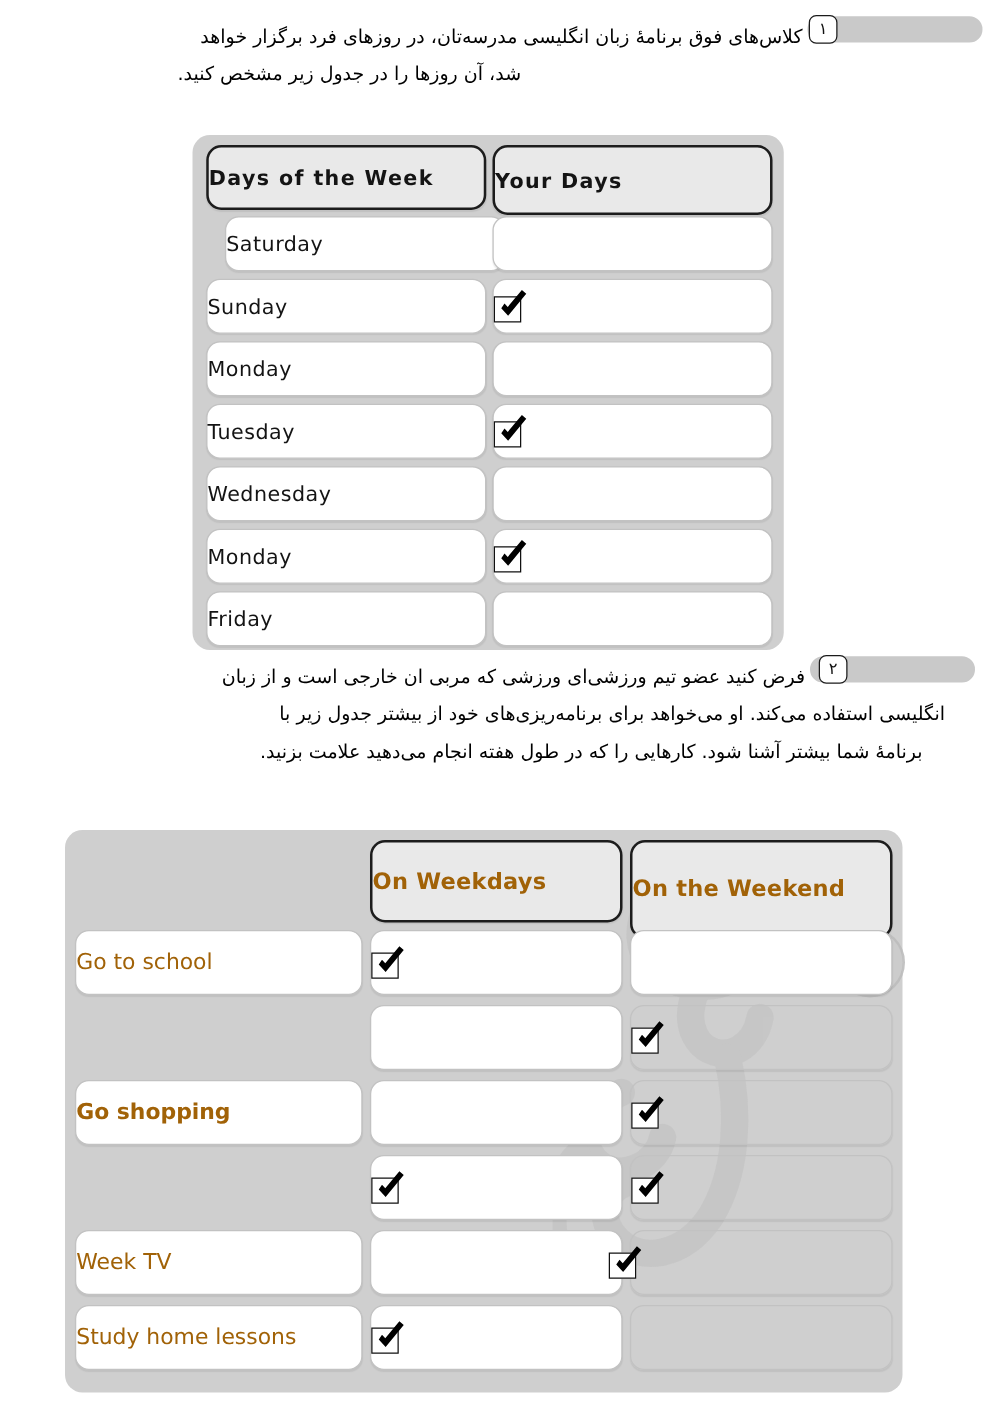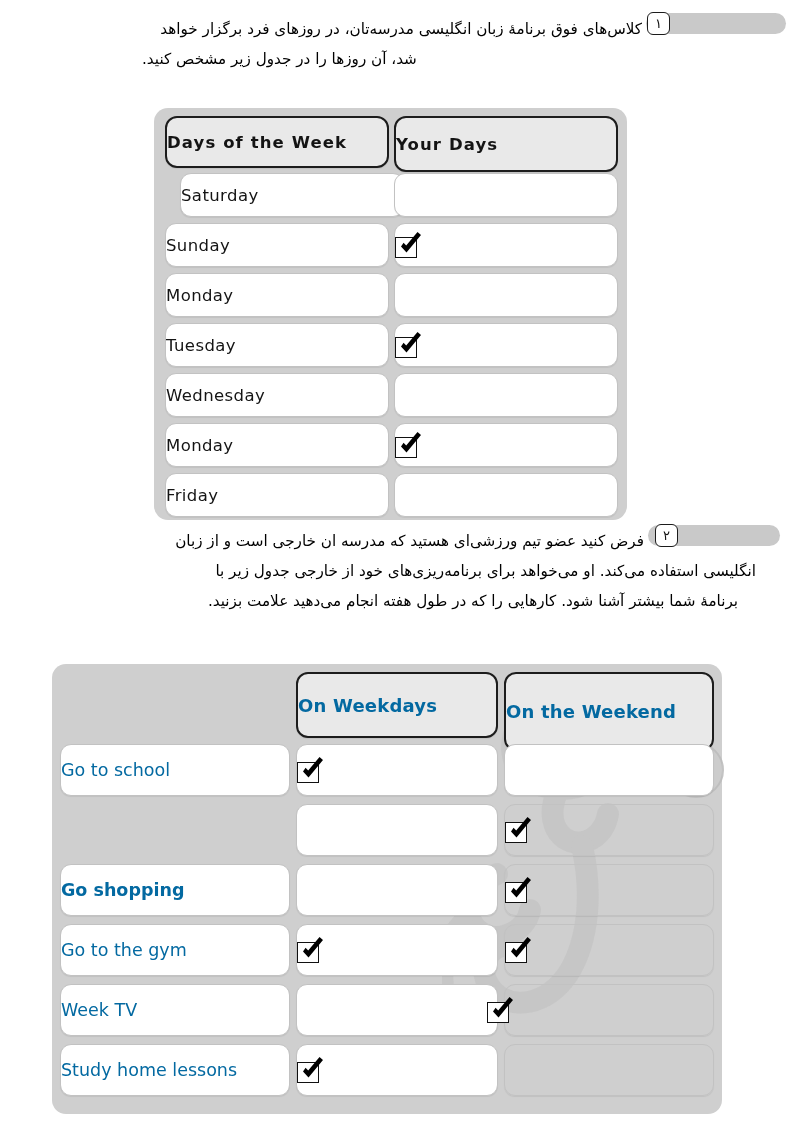--- a/index.html
+++ b/index.html
@@ -81,21 +81,21 @@
     letter-spacing: .4px;
     color: #141414;
   }
   .t1head {
     font-size: 16.5px;
     letter-spacing: 1.1px;
   }
   .t2txt {
     font-family: "DejaVu Sans", sans-serif;
     font-size: 17.5px;
-    color: #0369a1;
+    color: #a16207;
   }
   .t2head {
     font-size: 18px;
     letter-spacing: .2px;
   }
 
   
   .ck {
     position: relative;
     width: 24px;
@@ -195,22 +195,22 @@
       <span class="t1txt">Friday</span>
     </div>
     <div class="cell" style="left:240px; top:365px; width:224px; height:44px;"></div>
 
   </div>
 </div>
 
 <div class="badge-bar" style="right:20px; top:525px; width:132px;"></div>
 <div class="badge-num" style="right:122px; top:524px;">۲</div>
 
-<div class="prompt" style="right:156px; top:526px; width:492px;">فرض کنید عضو تیم ورزشی‌ای هستید که مدرسه ان خارجی است و از زبان</div>
-<div class="prompt" style="right:44px; top:556px; width:604px;">انگلیسی استفاده می‌کند. او می‌خواهد برای برنامه‌ریزی‌های خود از خارجی جدول زیر با</div>
+<div class="prompt" style="right:156px; top:526px; width:492px;">فرض کنید عضو تیم ورزشی‌ای ورزشی که مربی ان خارجی است و از زبان</div>
+<div class="prompt" style="right:44px; top:556px; width:604px;">انگلیسی استفاده می‌کند. او می‌خواهد برای برنامه‌ریزی‌های خود از بیشتر جدول زیر با</div>
 <div class="prompt" style="right:62px; top:586px; width:586px;">برنامهٔ شما بیشتر آشنا شود. کارهایی را که در طول هفته انجام می‌دهید علامت بزنید.</div>
 
 <div class="tbl" style="left:52px; top:664px; width:670px; height:450px;">
   <div class="layer">
 
     <svg class="wm" width="300" height="400" viewBox="0 0 300 400" style="left:390px; top:10px;">
       <g fill="none" stroke="#c6c6c6" stroke-width="22" stroke-linecap="round" stroke-linejoin="round" opacity=".95">
         <path d="M95 30 C 60 55, 62 100, 100 112 C 135 122, 165 105, 172 75 C 178 45, 160 18, 132 14"></path>
         <path d="M128 100 C 108 120, 104 150, 122 164 C 140 176, 162 163, 166 140"></path>
         <path d="M140 172 C 150 215, 148 265, 126 300 C 104 332, 70 336, 52 318 C 36 302, 40 278, 60 272"></path>
@@ -267,23 +267,20 @@
       <div class="cell" style="left:244px; top:200px; width:202px; height:52px;"></div>
       <div class="cell" style="left:452px; top:200px; width:210px; height:52px; background:transparent;">
         <span class="ck">
           <span class="box"></span>
           <svg width="30" height="30" viewBox="0 0 30 30">
               <path d="M7 16.5 L12.5 22.5 L27 5 L23.5 2 L12.2 15.5 L9.6 12.8 Z" fill="#000"></path>
             </svg>
         </span>
       </div>
 
-      <div class="cell label" style="left:8px; top:260px; width:230px; height:52px;">
-        <span class="t2txt">Go to the gym</span>
-      </div>
       <div class="cell" style="left:244px; top:260px; width:202px; height:52px;">
         <span class="ck">
           <span class="box"></span>
           <svg width="30" height="30" viewBox="0 0 30 30">
               <path d="M7 16.5 L12.5 22.5 L27 5 L23.5 2 L12.2 15.5 L9.6 12.8 Z" fill="#000"></path>
             </svg>
         </span>
       </div>
       <div class="cell" style="left:452px; top:260px; width:210px; height:52px; background:transparent;">
         <span class="ck">

